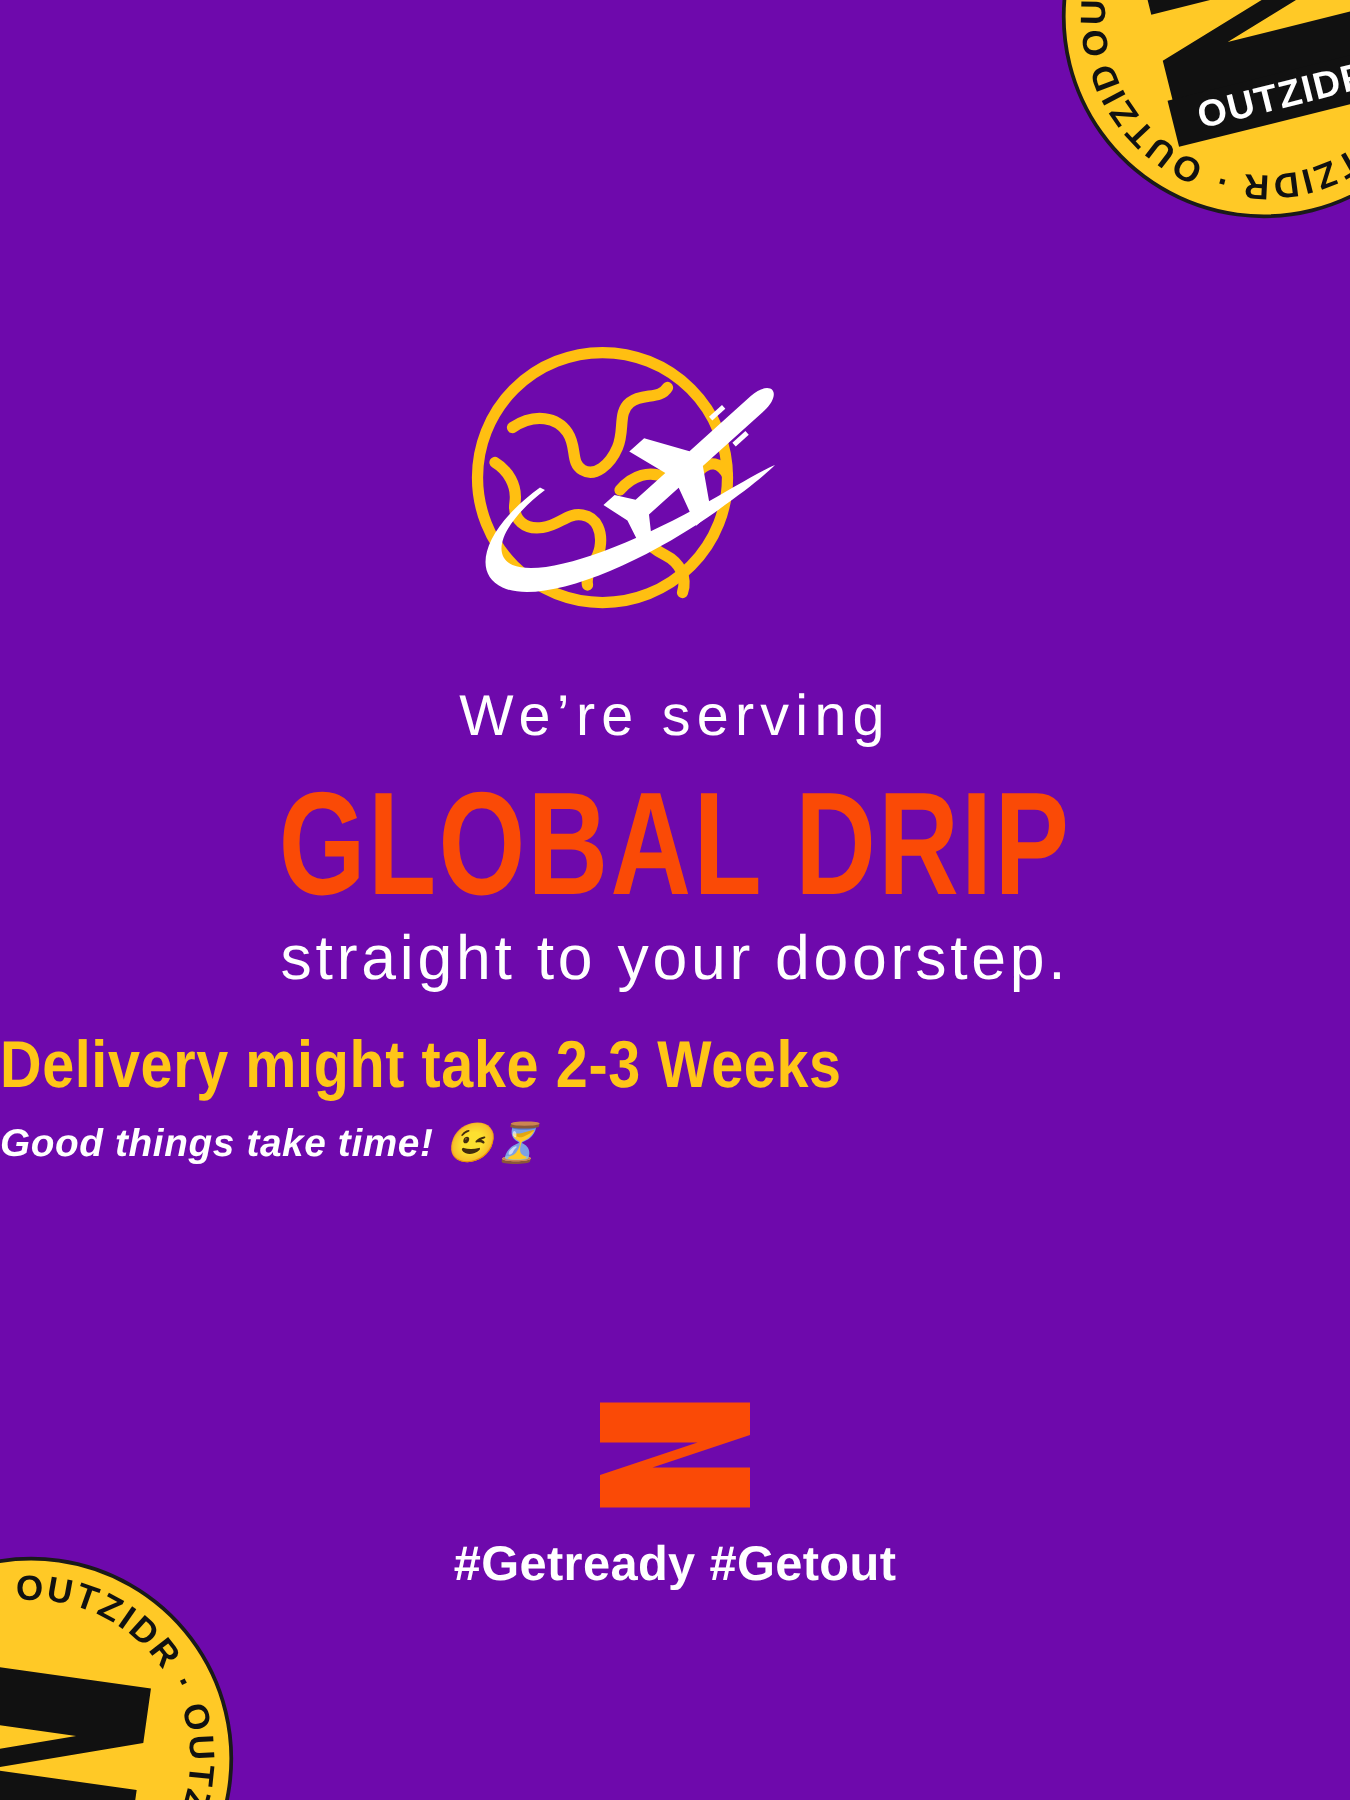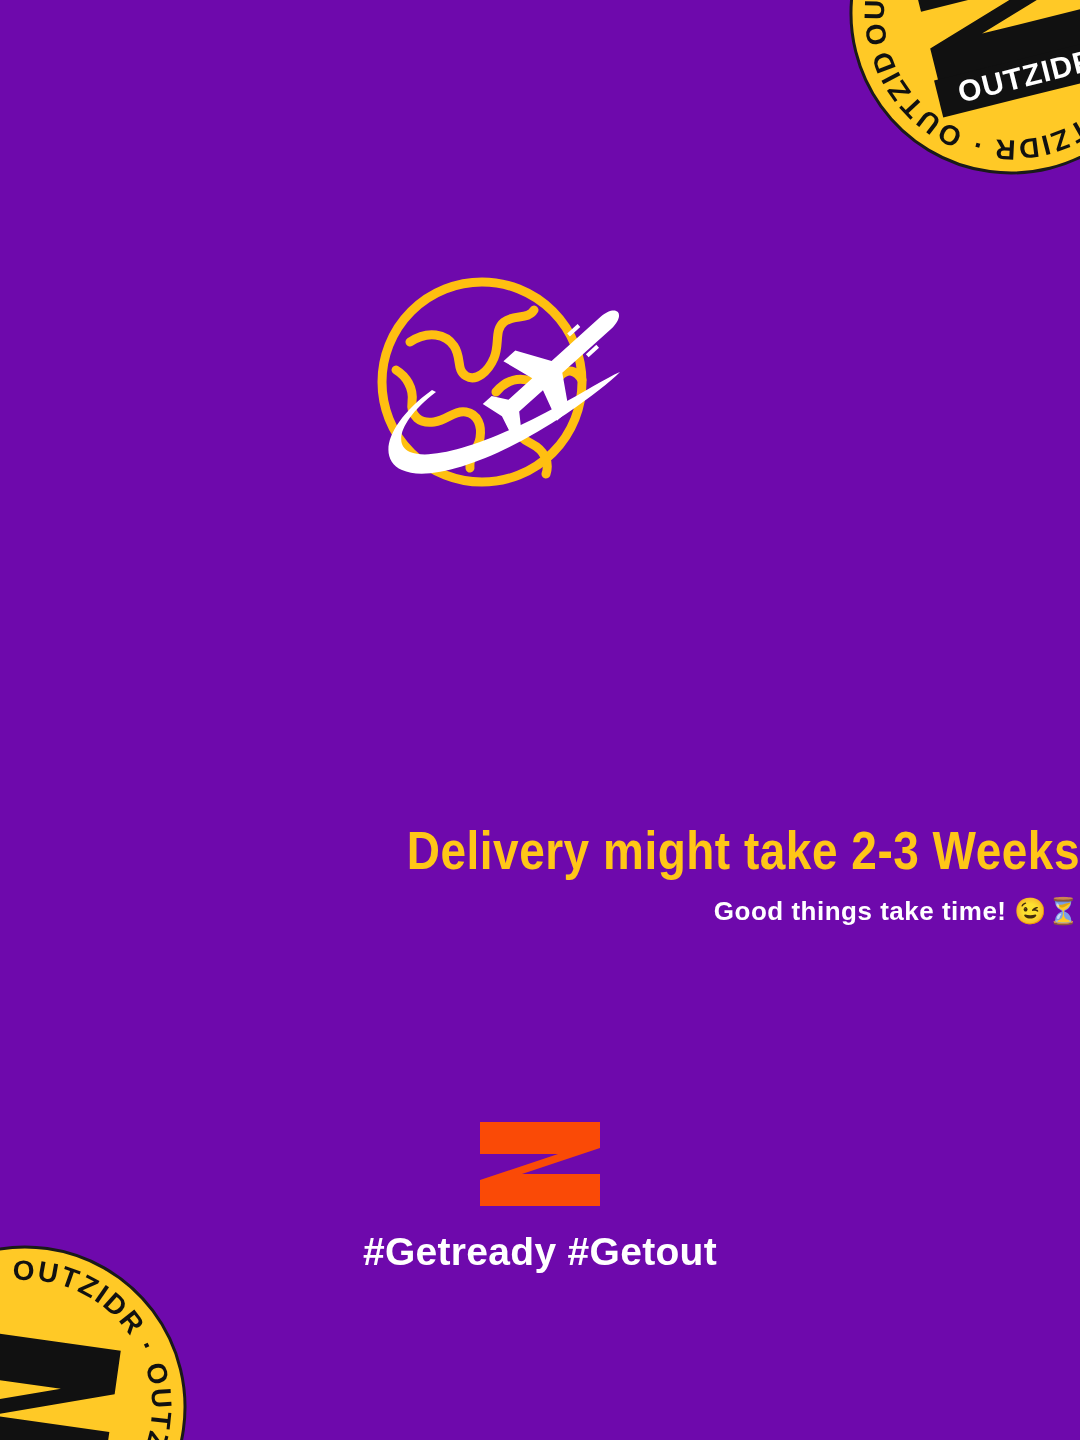--- a/index.html
+++ b/index.html
@@ -85,35 +85,36 @@
     letter-spacing: 3px;
     line-height: 1.05;
     margin: 22px 0 0 0;
   }
 
   .delivery {
     position: absolute;
     left: 0;
     top: 820px;
     width: 1080px;
-    text-align: right;
+    text-align: left;
   }
   .delivery-main {
     color: #FFC617;
     font-size: 46px;
     font-weight: 700;
     letter-spacing: 0.5px;
     margin: 0;
     transform: scaleY(1.15);
     transform-origin: center top;
   }
   .delivery-sub {
     color: #FFFFFF;
-    font-size: 26px;
+    font-size: 31px;
     font-weight: 700;
+    font-style: italic;
     letter-spacing: 0.5px;
     margin: 22px 0 0 0;
   }
 
   
   .footer {
     position: absolute;
     left: 0;
     top: 1120px;
     width: 1080px;
@@ -198,20 +199,25 @@
         <path d="M-14,-6 L52,-6 C62,-6 68,-2 68,2 C68,6 62,10 52,10 L-14,10
                  L-34,42 L-50,42 L-40,10 L-72,10 L-82,24 L-94,24 L-88,2 L-94,-20 L-82,-20
                  L-72,-6 L-40,-6 L-50,-38 L-34,-38 Z" fill="#FFFFFF"></path>
         <rect x="36" y="-3" width="4" height="6" fill="#FFFFFF"></rect>
         <rect x="16" y="12" width="14" height="4" fill="#FFFFFF"></rect>
         <rect x="16" y="-16" width="14" height="4" fill="#FFFFFF"></rect>
       </g>
     </svg>
   </div>
 
+  <div class="copy">
+    <p class="line-serving">We’re serving</p>
+    <p class="line-headline">GLOBAL DRIP</p>
+    <p class="line-doorstep">straight to your doorstep.</p>
+  </div>
 
   <div class="delivery">
     <p class="delivery-main">Delivery might take 2-3 Weeks</p>
     <p class="delivery-sub">Good things take time! 😉⏳</p>
   </div>
 
   <div class="footer">
     <div class="zmark">
       <svg viewBox="0 0 124 88" aria-hidden="true">
         <path d="M2,2 L122,2 L122,28 L44,54 L122,54 L122,86 L2,86 L2,60 L80,34 L2,34 Z" fill="#FA4A06"></path>

